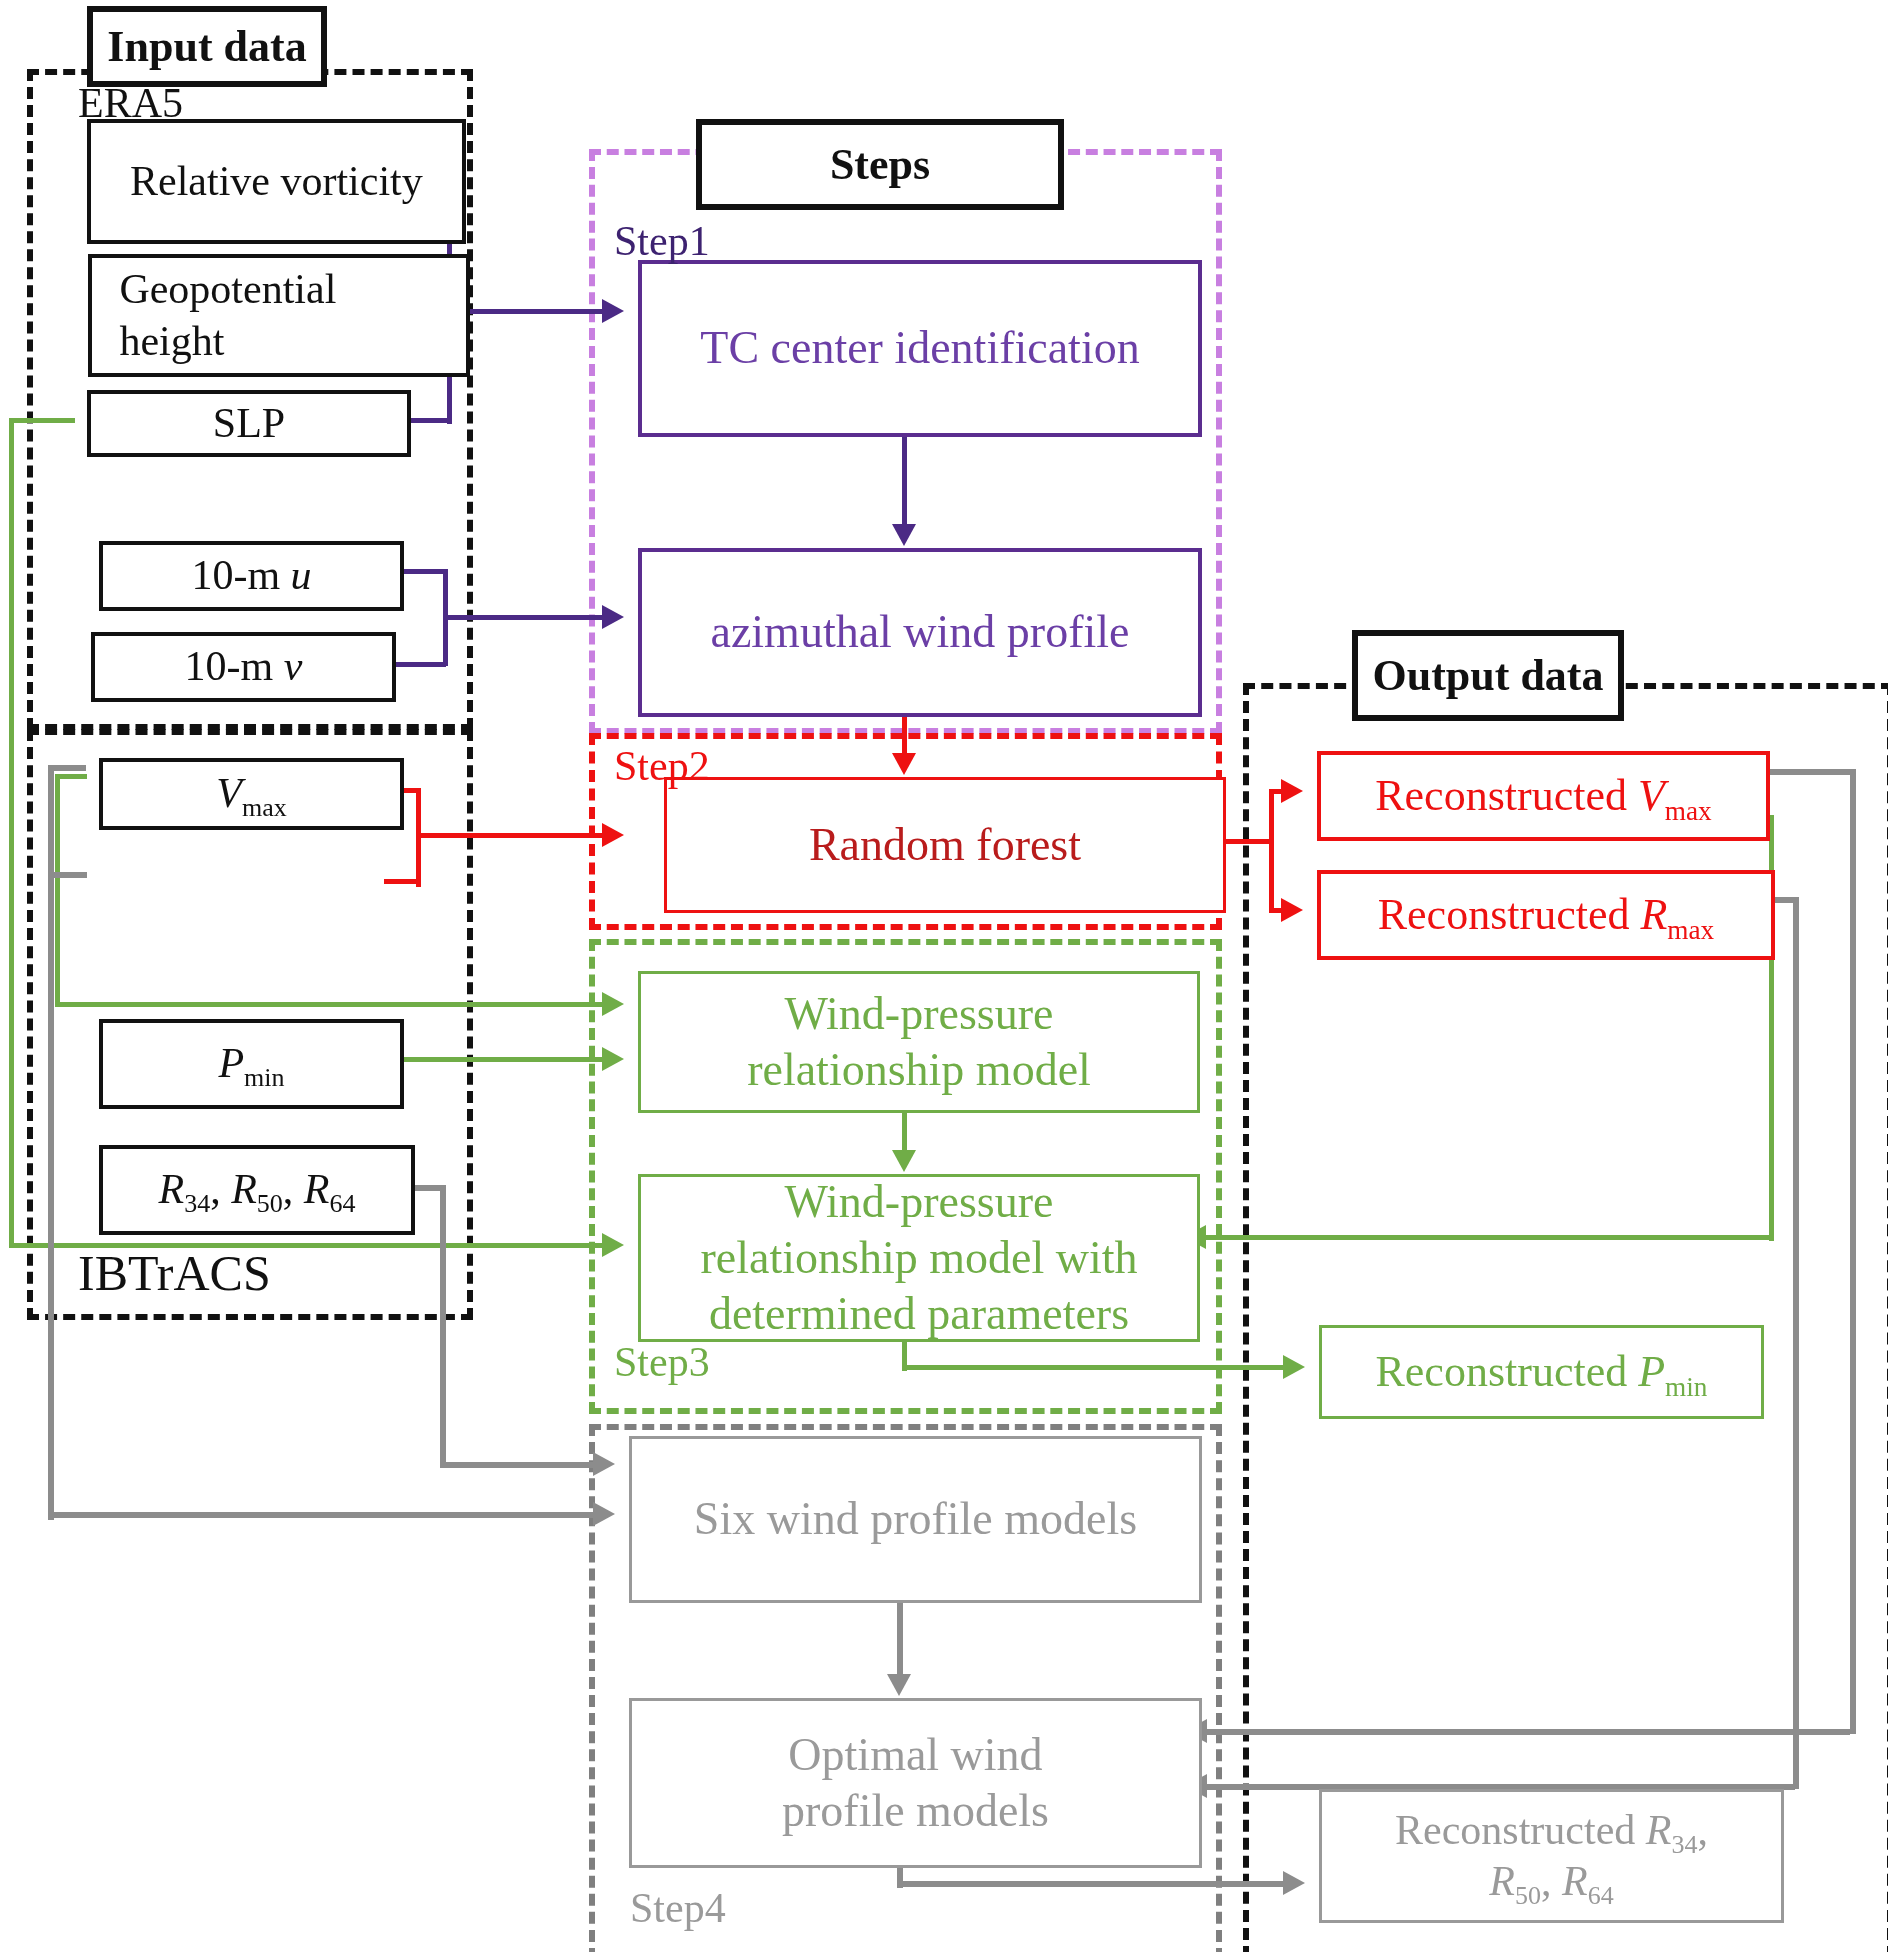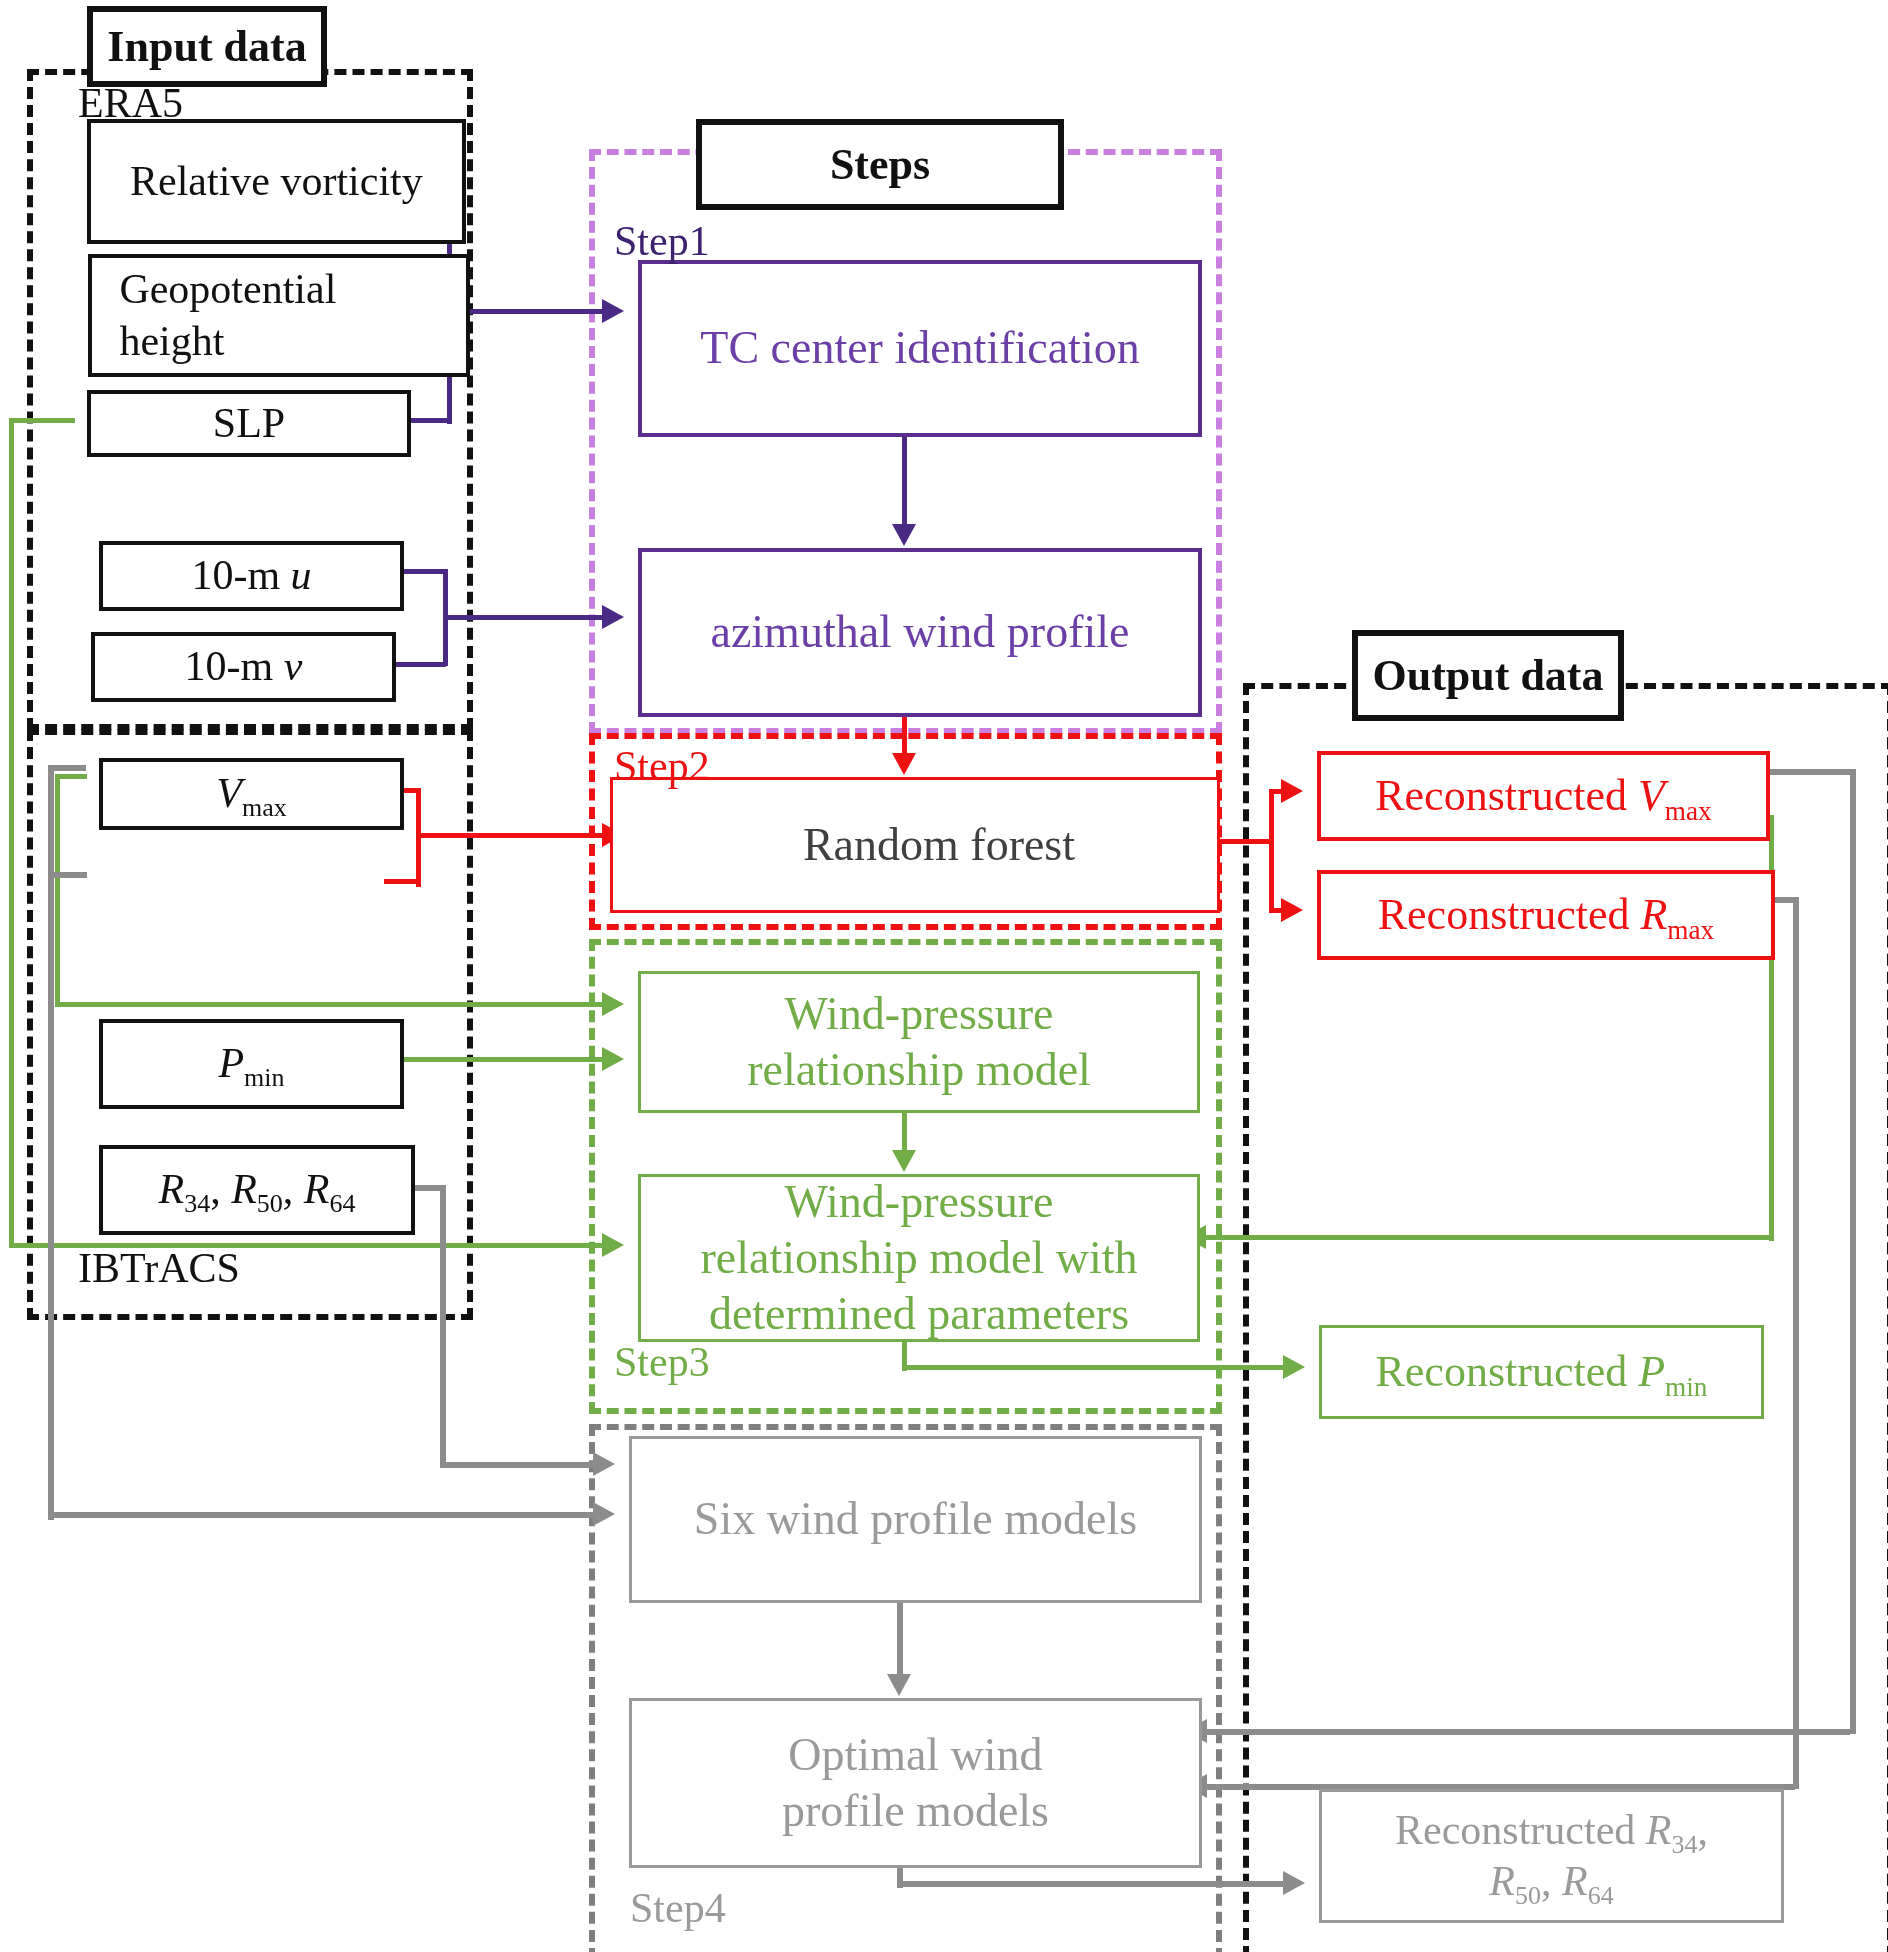--- a/index.html
+++ b/index.html
@@ -129,21 +129,21 @@
   <div class="box node" style="left:87px;top:1145px;width:308px;height:82px;">
     <span class="pre"><i>R</i><sub>34</sub><span>, </span><i>R</i><sub>50</sub><span>, </span><i>R</i><sub>64</sub></span>
   </div>
 
   <div class="box" style="left:626px;top:260px;width:556px;height:169px;border:4.6px solid #5b2d8f;color:#6b3fa6;font-size:46px;">
     <span>TC center identification</span>
   </div>
   <div class="box" style="left:626px;top:548px;width:556px;height:161px;border:4.6px solid #5b2d8f;color:#6b3fa6;font-size:46px;">
     <span>azimuthal wind profile</span>
   </div>
-  <div class="box" style="left:598px;top:777px;width:556px;height:130px;border:3.7px solid #ee1111;color:#404040;font-size:46px;padding-left:48px;">
+  <div class="box" style="left:652px;top:777px;width:556px;height:130px;border:3.7px solid #ee1111;color:#b91c1c;font-size:46px;">
     <span>Random forest</span>
   </div>
   <div class="box" style="left:626px;top:971px;width:556px;height:136px;border:3.7px solid #70ad47;color:#70ad47;font-size:46px;">
     <span>Wind-pressure</span>
     <span>relationship model</span>
   </div>
   <div class="box" style="left:626px;top:1174px;width:556px;height:162px;border:3.7px solid #70ad47;color:#70ad47;font-size:46px;">
     <span>Wind-pressure</span>
     <span>relationship model with</span>
     <span>determined parameters</span>
@@ -164,21 +164,21 @@
   </div>
   <div class="box" style="left:1307px;top:1325px;width:439px;height:88px;border:3.7px solid #70ad47;color:#70ad47;font-size:44px;">
     <span class="pre"><span>Reconstructed </span><i>P</i><sub>min</sub></span>
   </div>
   <div class="box" style="left:1307px;top:1789px;width:459px;height:128px;border:3.7px solid #999999;color:#9a9a9a;font-size:42px;">
     <span class="pre"><span>Reconstructed </span><i>R</i><sub>34</sub><span>,</span></span>
     <span class="pre"><i>R</i><sub>50</sub><span>, </span><i>R</i><sub>64</sub></span>
   </div>
 
   <div class="lbl" style="left:78px;top:79px;font-size:42px;color:#111111;">ERA5</div>
-  <div class="lbl" style="left:78px;top:1244px;font-size:42px;color:#111111;">IBTrACS</div>
+  <div class="lbl" style="left:78px;top:1244px;font-size:50px;color:#111111;">IBTrACS</div>
   <div class="lbl" style="left:614px;top:217px;font-size:42px;color:#3d2270;">Step1</div>
   <div class="lbl" style="left:614px;top:742px;font-size:42px;color:#ee1111;">Step2</div>
   <div class="lbl" style="left:614px;top:1338px;font-size:42px;color:#70ad47;">Step3</div>
   <div class="lbl" style="left:630px;top:1884px;font-size:42px;color:#9a9a9a;">Step4</div>
 
   <div class="title" style="left:87px;top:5.5px;width:228px;height:69px;">
     <span>Input data</span>
   </div>
   <div class="title" style="left:696px;top:119px;width:356px;height:79px;">
     <span>Steps</span>

